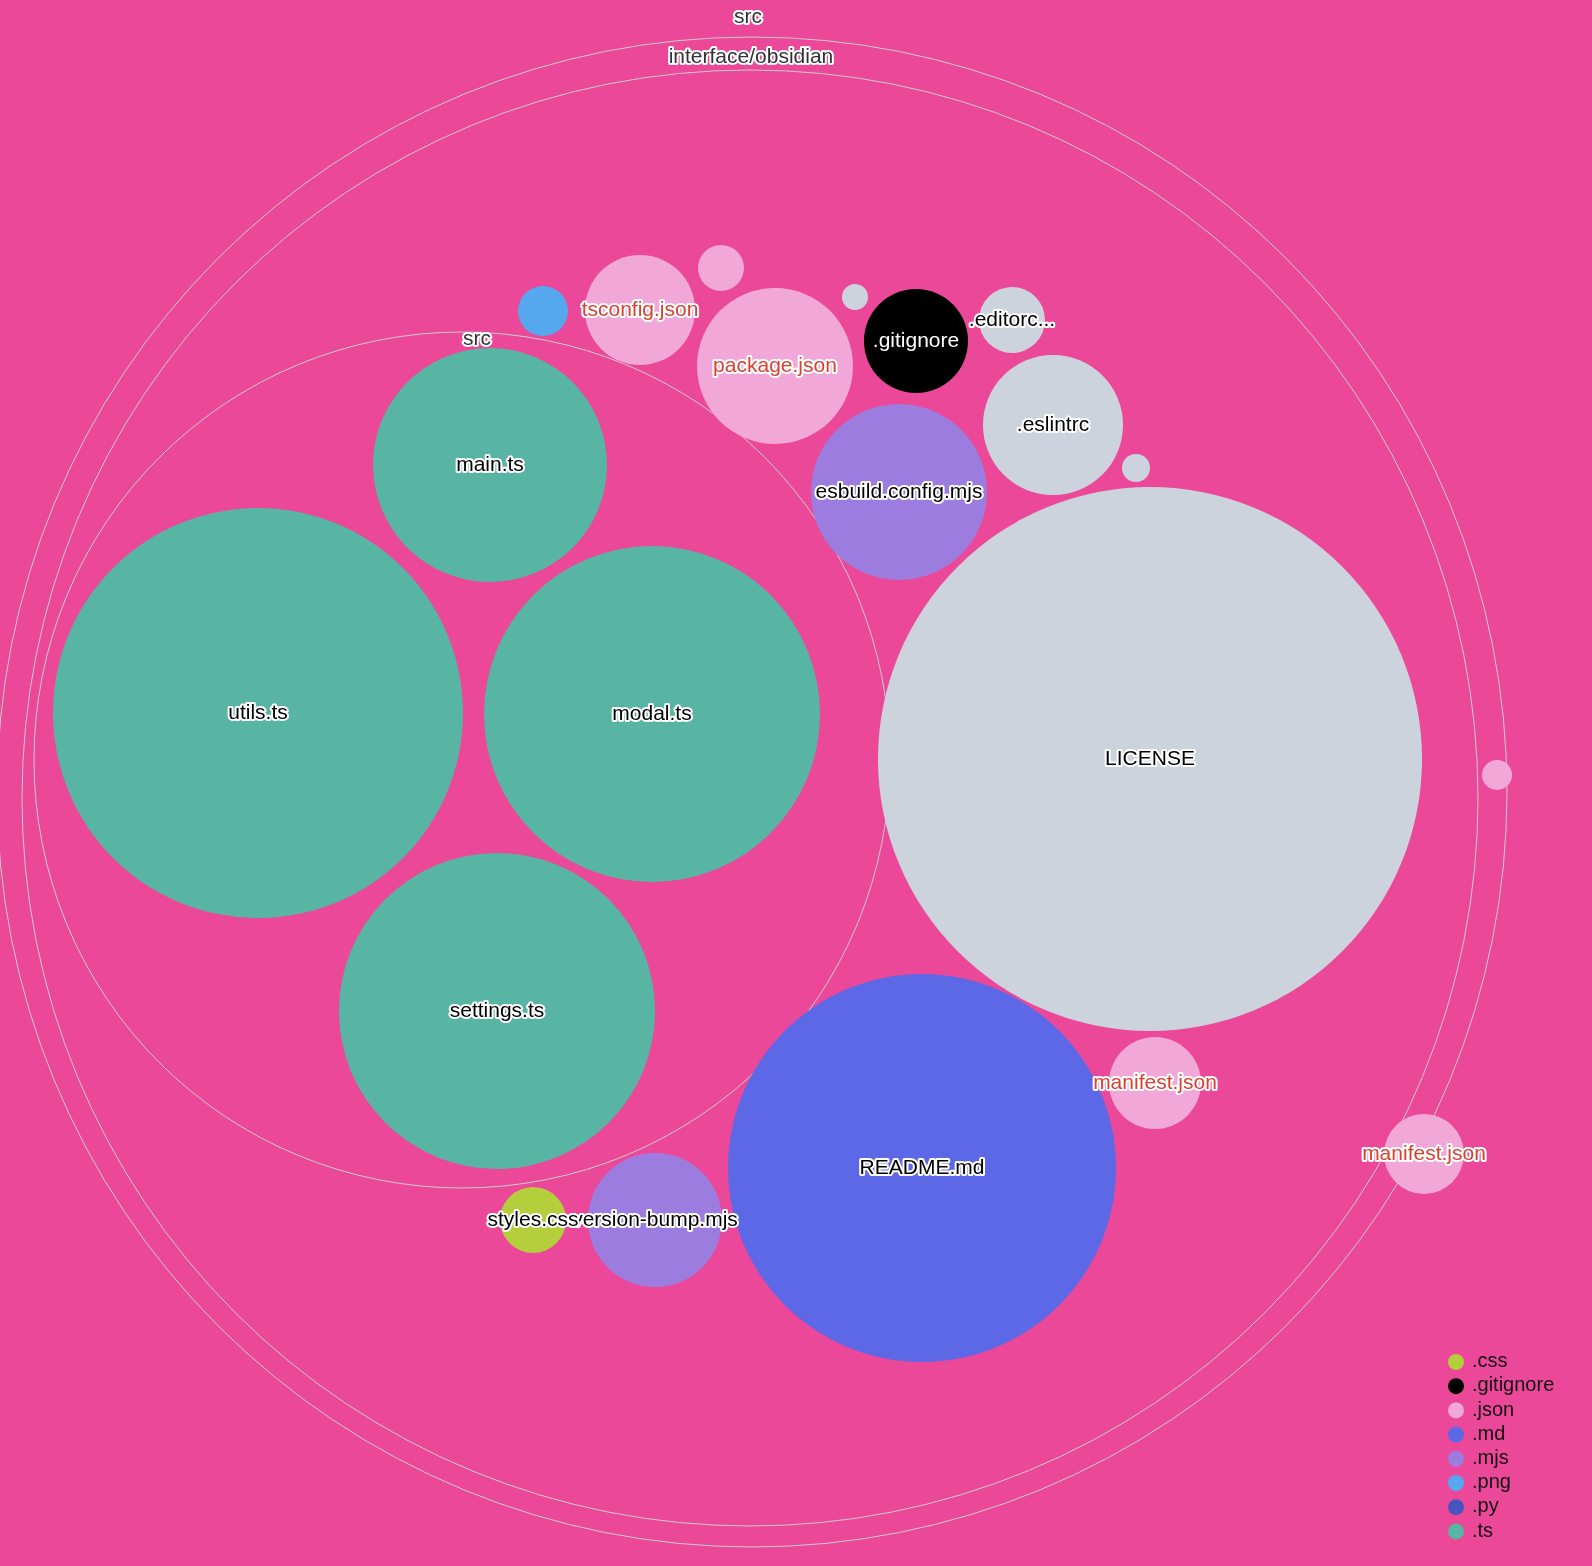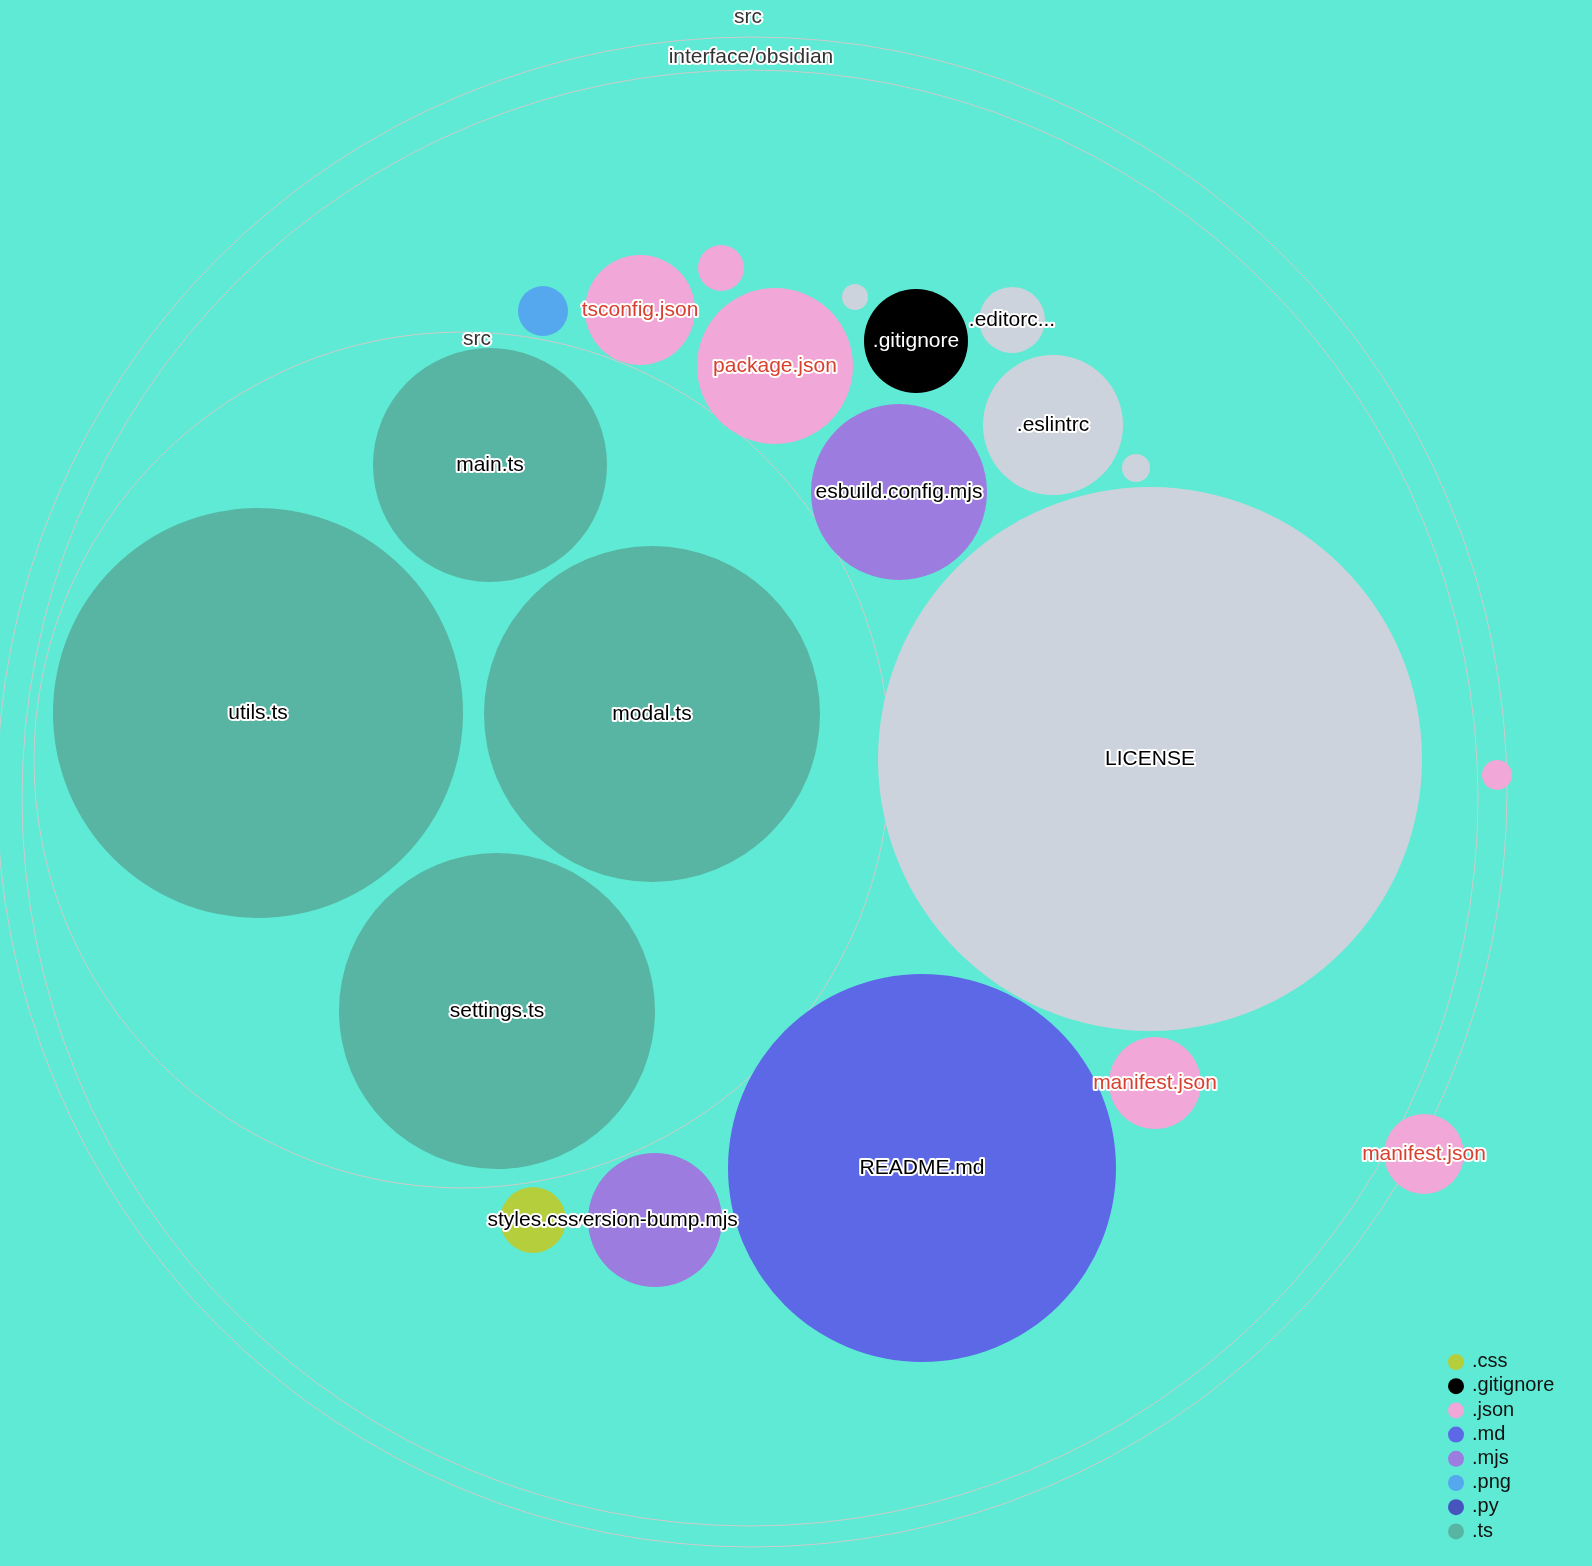--- a/index.html
+++ b/index.html
@@ -1,16 +1,16 @@
 <!DOCTYPE html>
 <html><head>
 <meta charset="utf-8">
 <style>
   html,body{margin:0;padding:0;background:#ffffff;}
-  .stage{position:relative;width:1592px;height:1566px;background:#5eead4;overflow:hidden;}
+  .stage{position:relative;width:1592px;height:1566px;background:#ec4899;overflow:hidden;}
   svg{font-family:"Liberation Sans","DejaVu Sans",sans-serif;display:block;}
   .dir-label{font-size:21px;fill:#333333;paint-order:stroke;stroke:#ffffff;stroke-width:4px;stroke-linejoin:round;}
   .file-label{font-size:21px;paint-order:stroke;stroke:#ffffff;stroke-width:4px;stroke-linejoin:round;}
   .file-label.no-halo{stroke:none;}
   .legend-label{font-size:20px;fill:#111111;}
 </style>
 </head>
 <body>
 
 <div class="stage">

